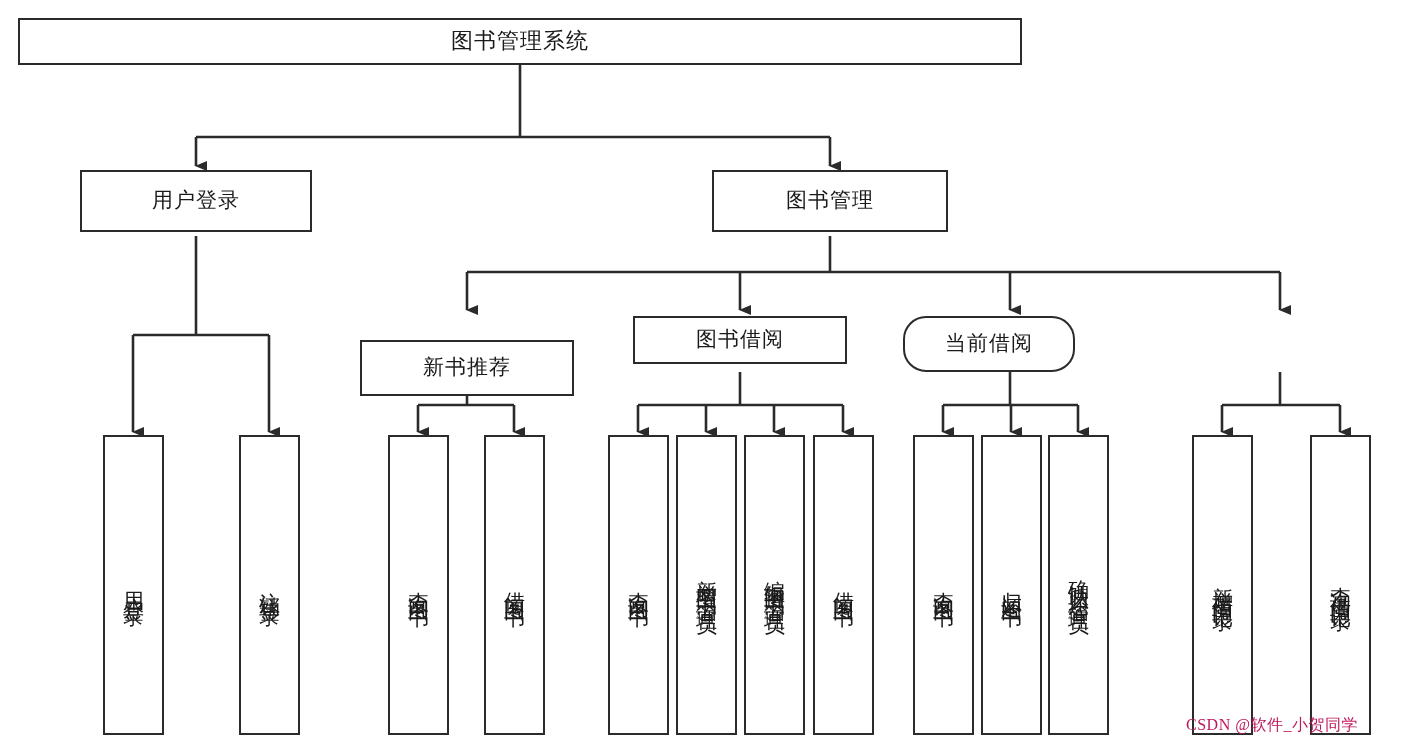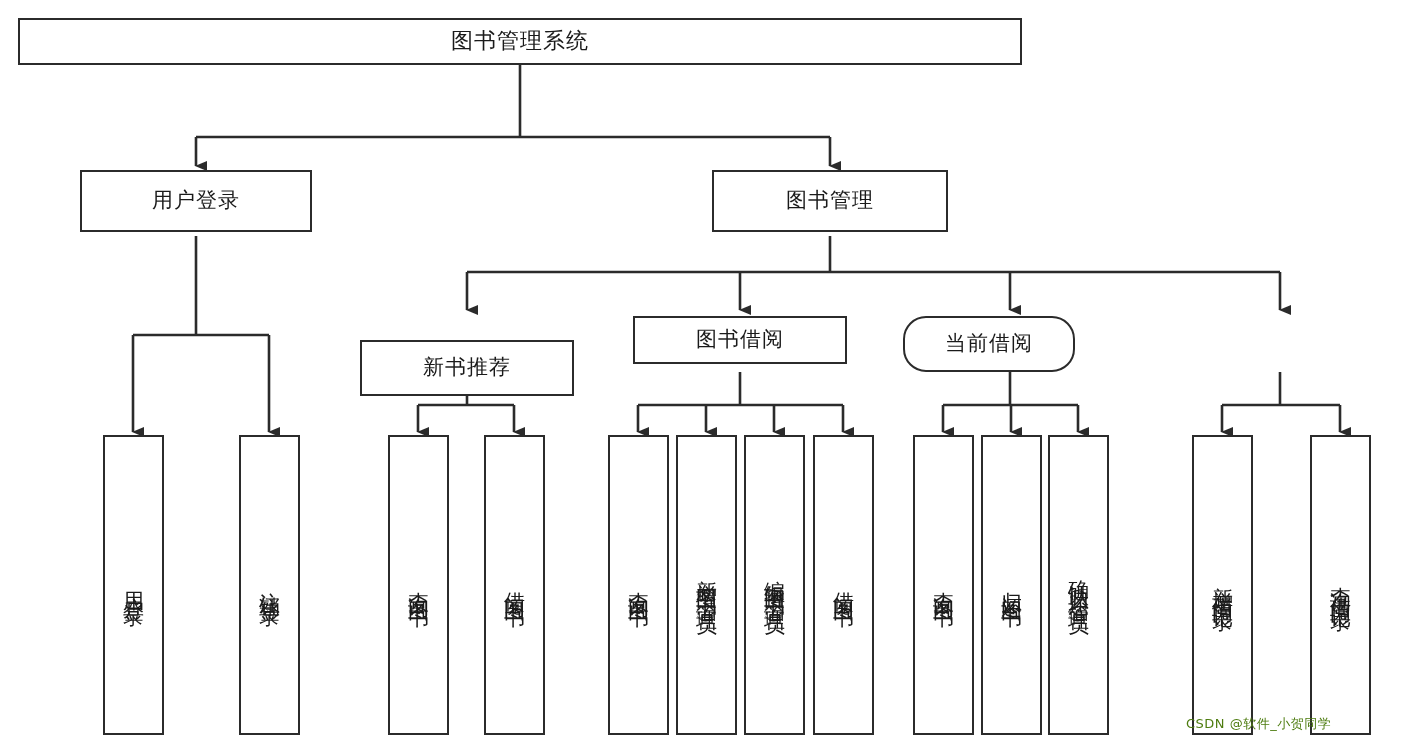--- a/index.html
+++ b/index.html
@@ -49,24 +49,25 @@
   .node.vert .vlabel {
     writing-mode: vertical-rl;
     text-orientation: upright;
     letter-spacing: 5px;
     line-height: 1.05;
     white-space: nowrap;
     text-align: center;
   }
   .watermark {
     position: absolute;
-    font-size: 13px;
-    color: #4d7c0f;
+    font-size: 16px;
+    color: #be185d;
     white-space: nowrap;
     letter-spacing: 0.5px;
+    font-family: Liberation Serif, serif;
   }
 </style>
 </head>
 <body>
 
 <div id="canvas">
 
   <svg id="wires" viewBox="0 0 1405 747" xmlns="http://www.w3.org/2000/svg">
     <defs>
       <marker id="arrow" viewBox="0 0 10 12" refX="5" refY="11" markerWidth="10" markerHeight="12" orient="auto-start-reverse" markerUnits="userSpaceOnUse">

